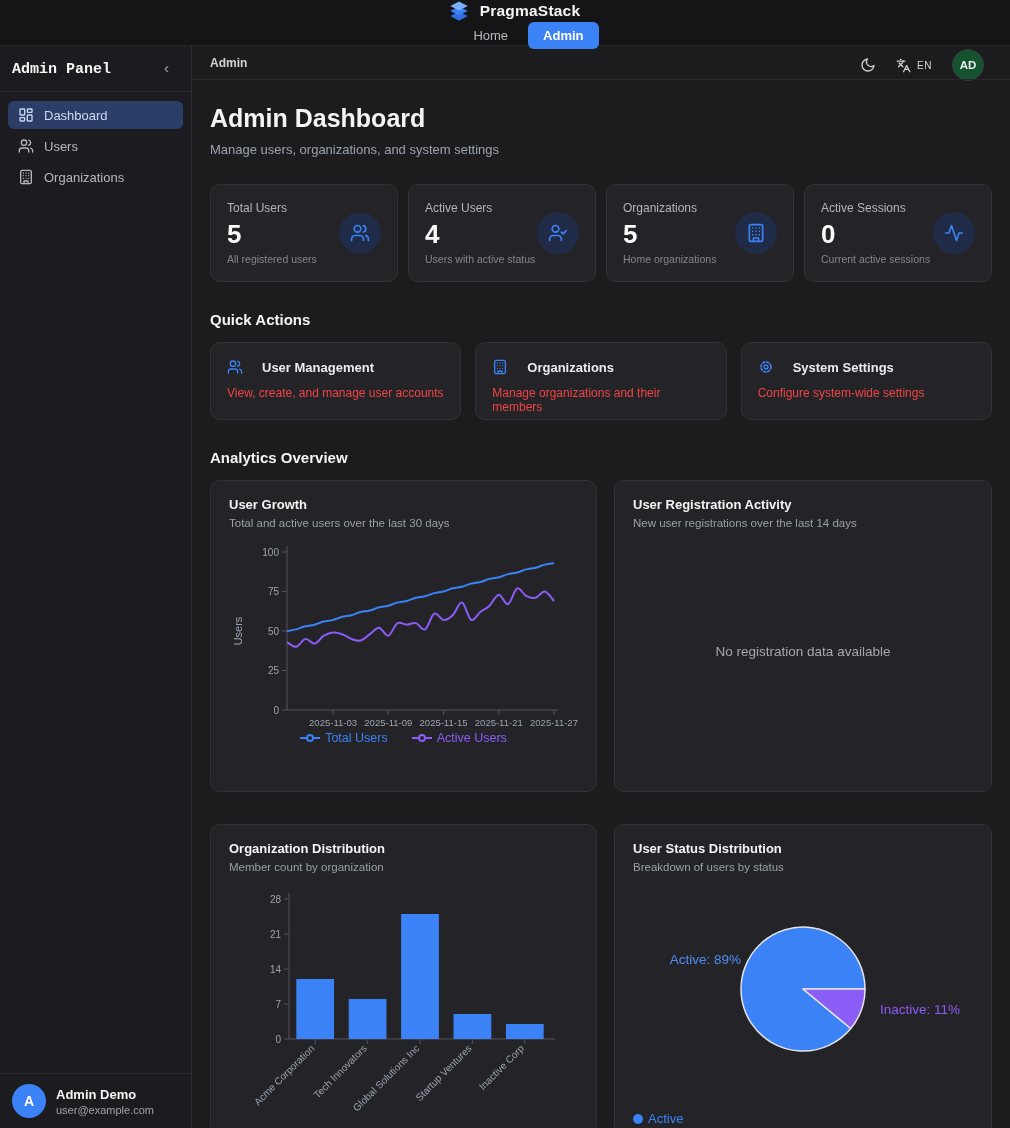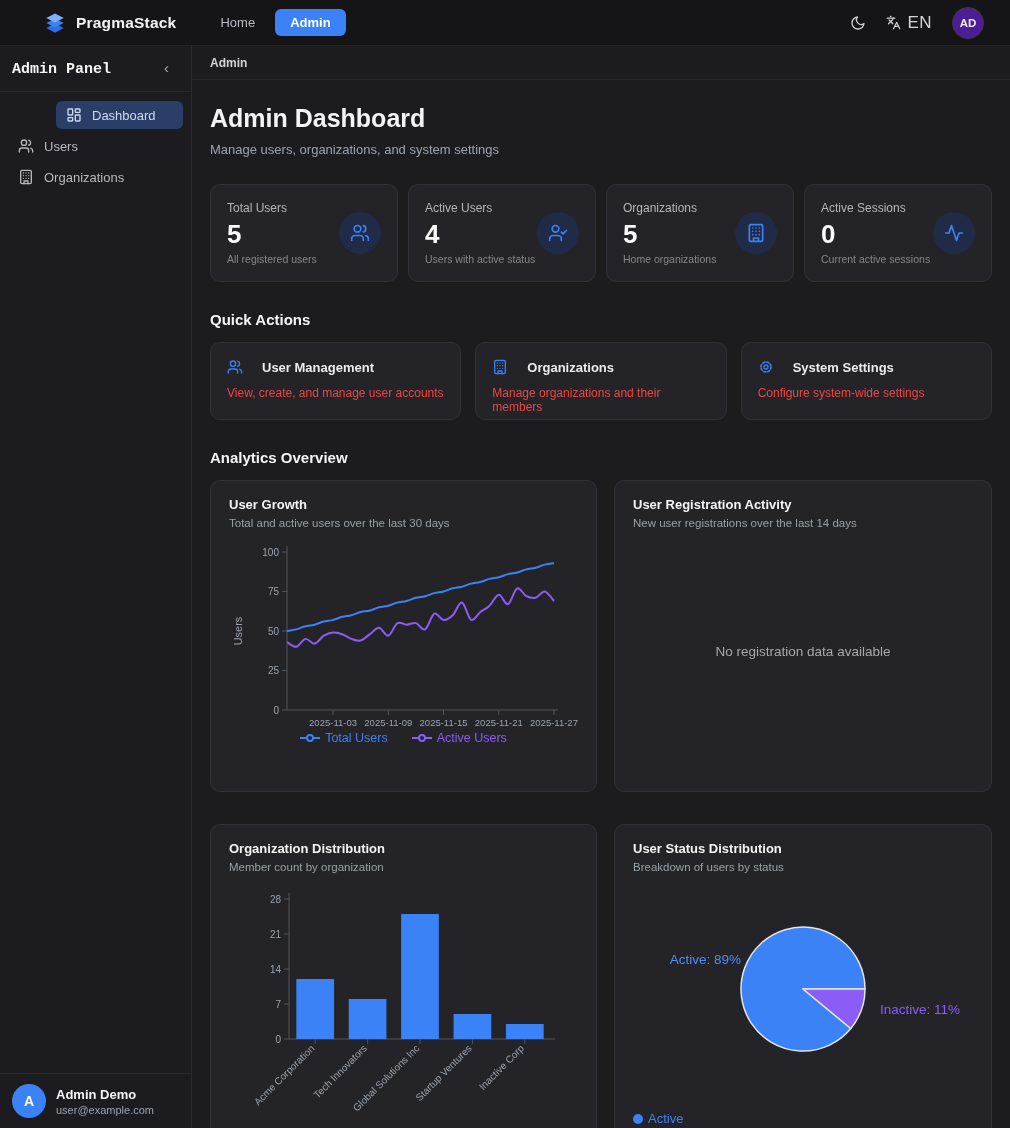--- a/index.html
+++ b/index.html
@@ -6,43 +6,43 @@
   html,body { margin:0; padding:0; }
   body {
     width:1010px; height:1128px; overflow:hidden;
     background:#1c1c1f; color:#e4e4e7;
     font-family:"Liberation Sans", sans-serif;
   }
   svg { display:block; }
 
   
   .navbar { height:46px; background:#151518; border-bottom:1px solid #26262a;
-    display:flex; align-items:center; padding:0 26px 0 44px; }
+    display:flex; align-items:center; padding:0 26px 0 44px;flex-direction:column; }
   .brand { display:flex; align-items:center; gap:10px; }
   .brand-name { font-size:15.5px; font-weight:bold; color:#f4f4f5; letter-spacing:.2px; }
   .nav-links { display:flex; align-items:center; gap:10px; margin-left:34px; }
   .nav-link { font-size:13px; color:#b9b9c1; padding:6px 10px; cursor:pointer; }
   .nav-link.active { background:#3b82f6; color:#fff; border-radius:6px; padding:6px 15px; font-weight:bold; }
   .nav-right { margin-left:auto; display:flex; align-items:center; gap:20px; }
   .icon-btn { color:#cfcfd6; display:flex; align-items:center; gap:6px; cursor:pointer; }
-  .lang-label { font-size:17px; color:#d4d4d8; letter-spacing:.5px; }
-  .avatar-sm { width:32px; height:32px; border-radius:50%; background:#4c1d95; border:1px solid #3b3b42;
+  .lang-label { font-size:10px; color:#d4d4d8; letter-spacing:.5px; }
+  .avatar-sm { width:32px; height:32px; border-radius:50%; background:#14532d; border:1px solid #3b3b42;
     display:flex; align-items:center; justify-content:center; font-size:11.5px; font-weight:bold; color:#ececf0; cursor:pointer; }
 
   
   .layout { display:flex; height:1082px; }
   .sidebar { width:192px; background:#1c1c20; border-right:1px solid #2a2a2f; display:flex; flex-direction:column; }
   .sidebar-header { display:flex; align-items:center; justify-content:space-between;
     padding:15px 14px 13px 12px; border-bottom:1px solid #2a2a2f;font-family:Liberation Mono, monospace; }
   .sidebar-title { font-size:15px; font-weight:bold; color:#f4f4f5; }
   .collapse-btn { color:#a1a1aa; font-size:15px; cursor:pointer; padding:0 6px; }
   .sidebar-nav { padding:9px 8px; flex:1; display:flex; flex-direction:column; gap:3px; }
   .side-item { display:flex; align-items:center; gap:10px; padding:6px 10px; border-radius:6px;
     font-size:13px; color:#b6b6bd; cursor:pointer; }
-  .side-item.active { background:#2b3e68; color:#cdd9f2;margin-left:48px; }
+  .side-item.active { background:#2b3e68; color:#cdd9f2; }
   .side-item svg { flex:0 0 auto; }
   .sidebar-user { border-top:1px solid #2a2a2f; padding:10px 12px; display:flex; align-items:center; gap:10px; cursor:pointer; }
   .avatar-a { width:34px; height:34px; border-radius:50%; background:#3b82f6; color:#fff;
     display:flex; align-items:center; justify-content:center; font-size:14px; font-weight:bold; }
   .user-name { font-size:13px; font-weight:bold; color:#f4f4f5; }
   .user-email { font-size:11px; color:#9ca3af; margin-top:2px; }
 
   .content { flex:1; min-width:0; display:flex; flex-direction:column; }
   .breadcrumb-bar { height:34px; flex:0 0 auto; display:flex; align-items:center; padding:0 18px;
     border-bottom:1px solid #29292d; font-size:12px; font-weight:bold; color:#d4d4d8; }

